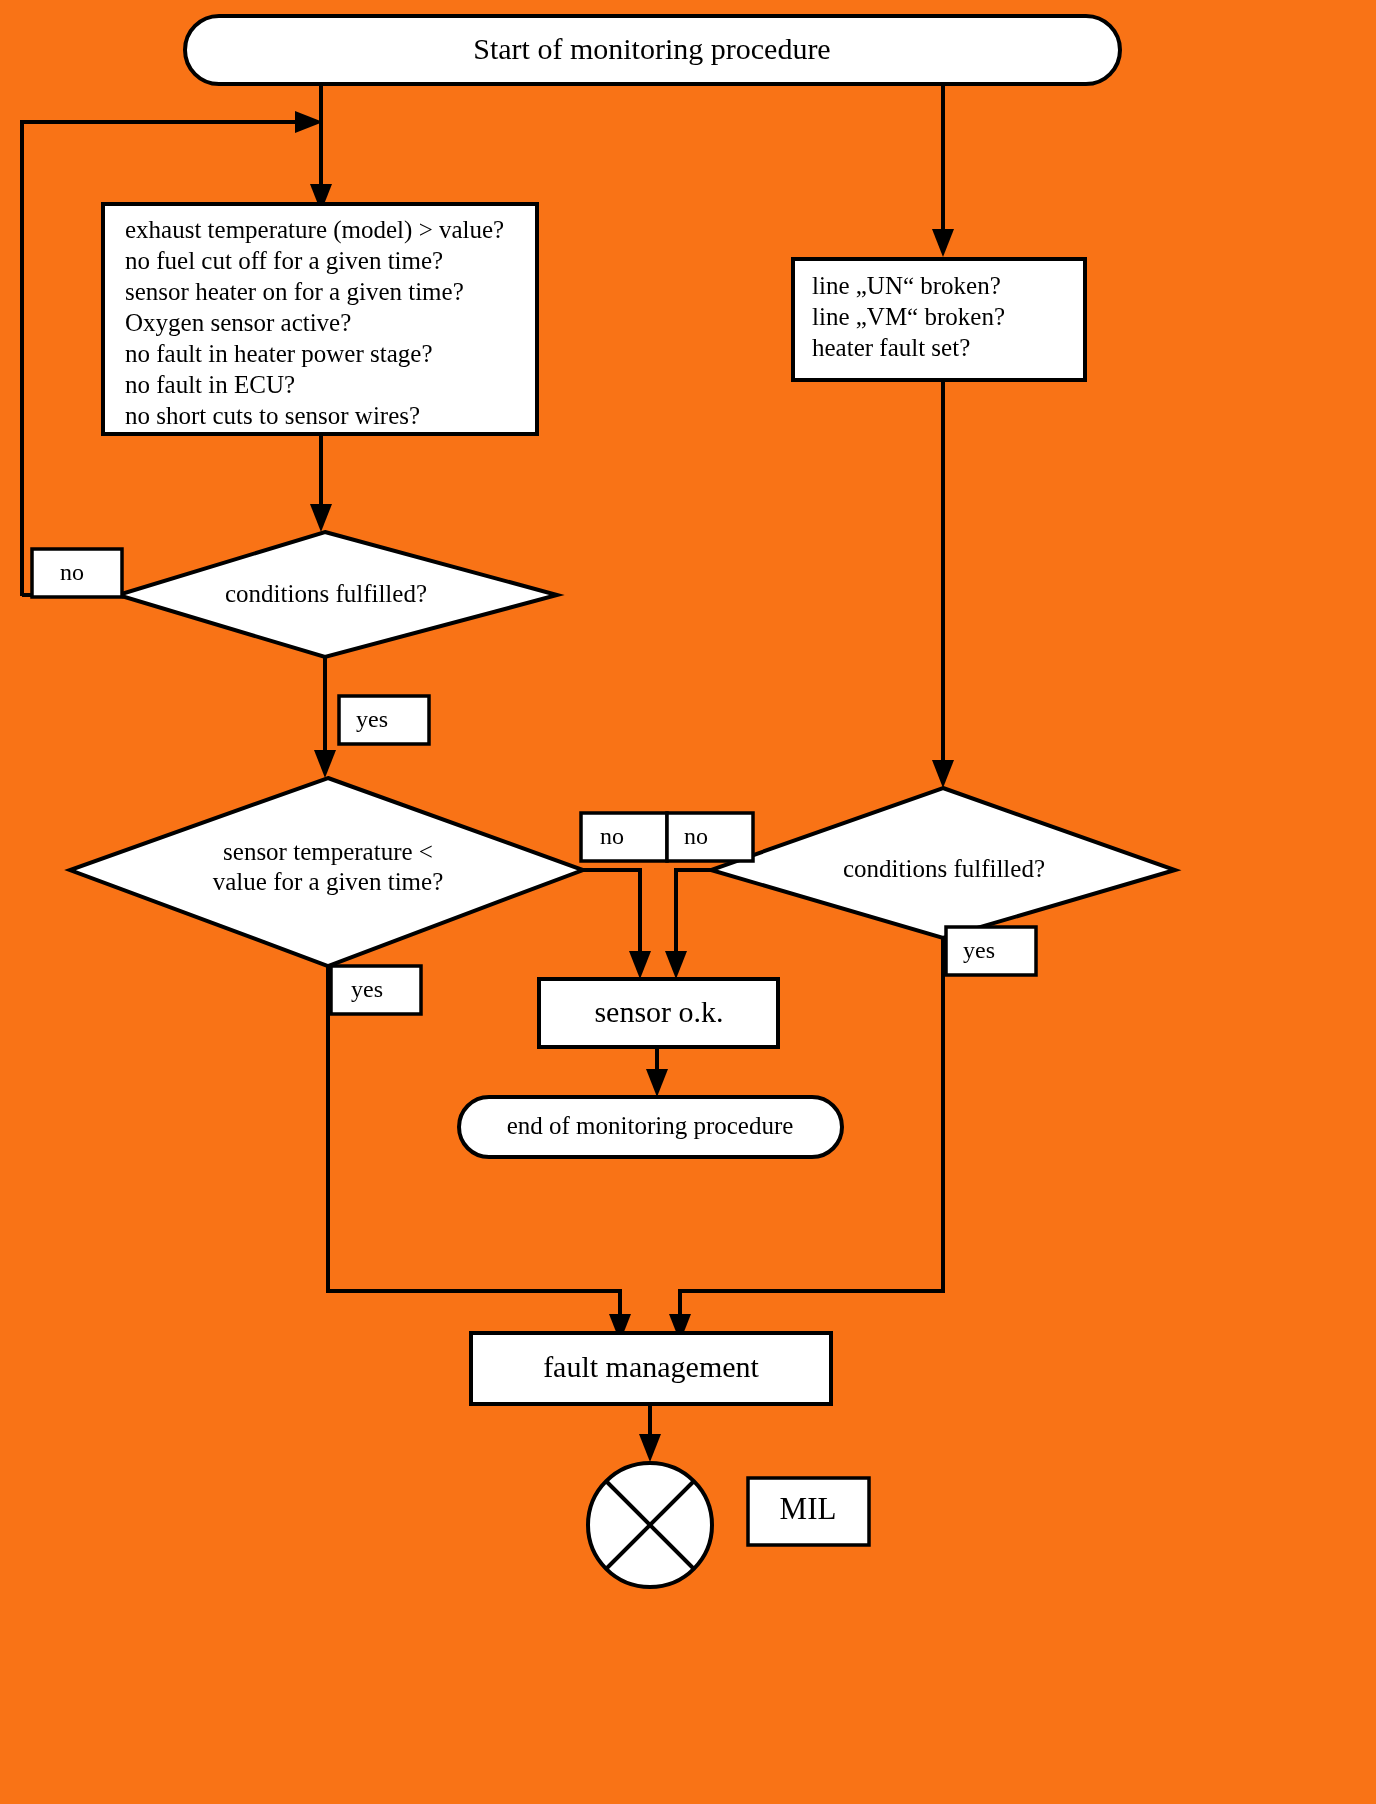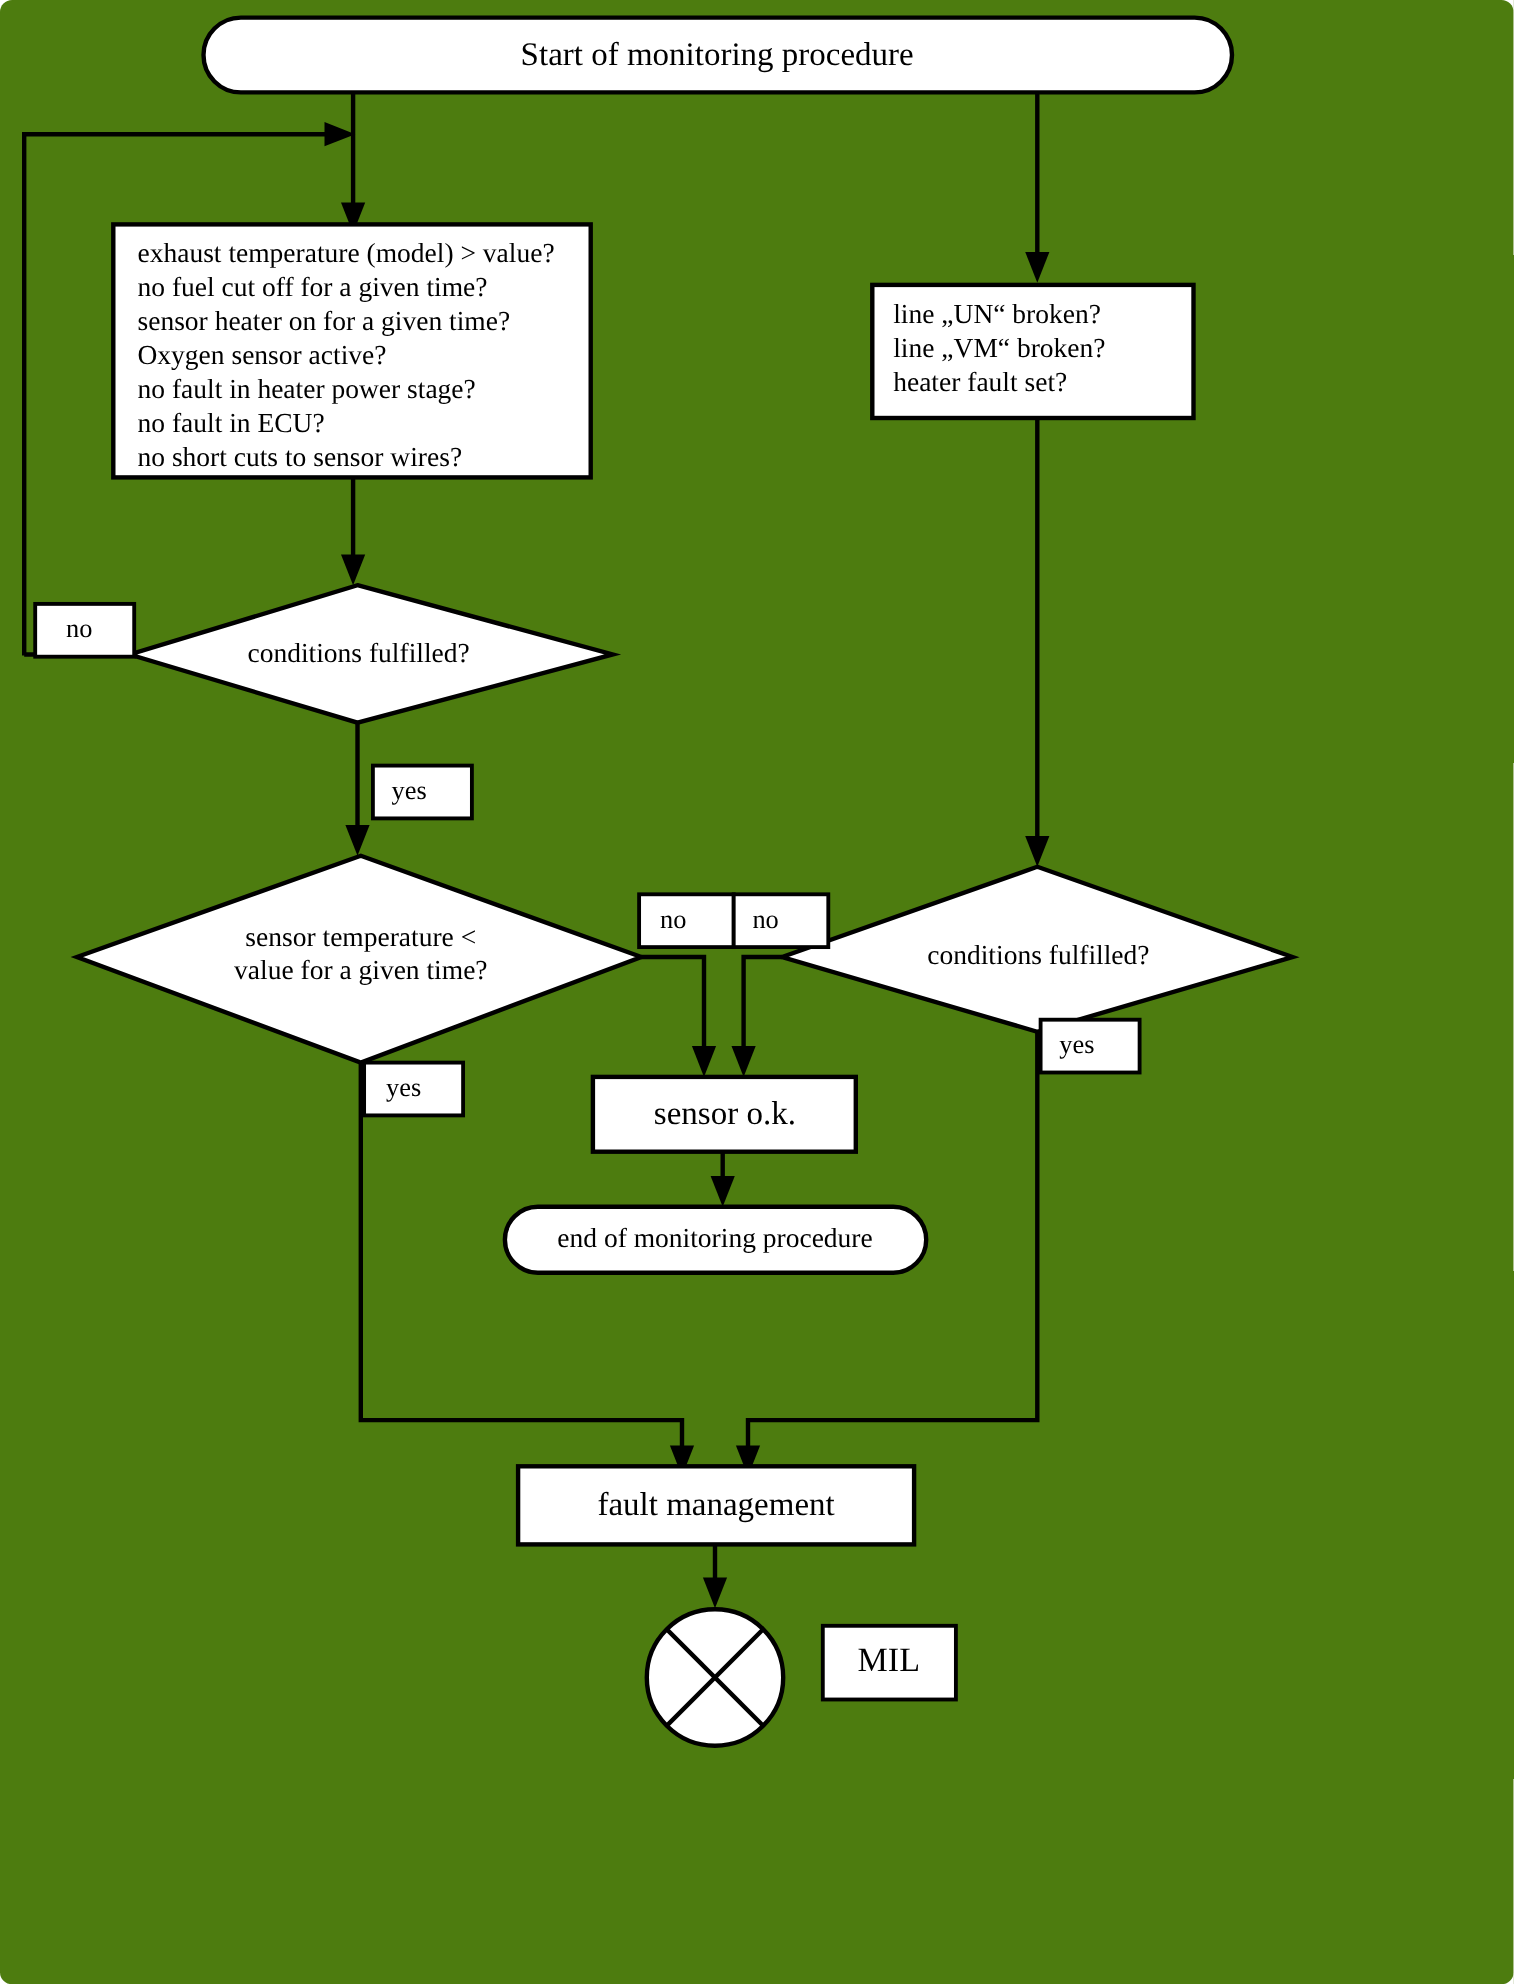--- a/index.html
+++ b/index.html
@@ -8,23 +8,22 @@
     padding: 0;
     background: #ffffff;
   }
   body {
     font-family: "Liberation Serif", "DejaVu Serif", serif;
   }
   #diagram-root {
     position: relative;
     width: 1376px;
     height: 1804px;
-    background: #4d7c0f;
+    background: #f97316;
     overflow: hidden;
-    border-radius: 11px;
   }
   svg#flow {
     display: block;
     width: 1376px;
     height: 1804px;
   }
   
   .shape {
     fill: #ffffff;
     stroke: #000000;

